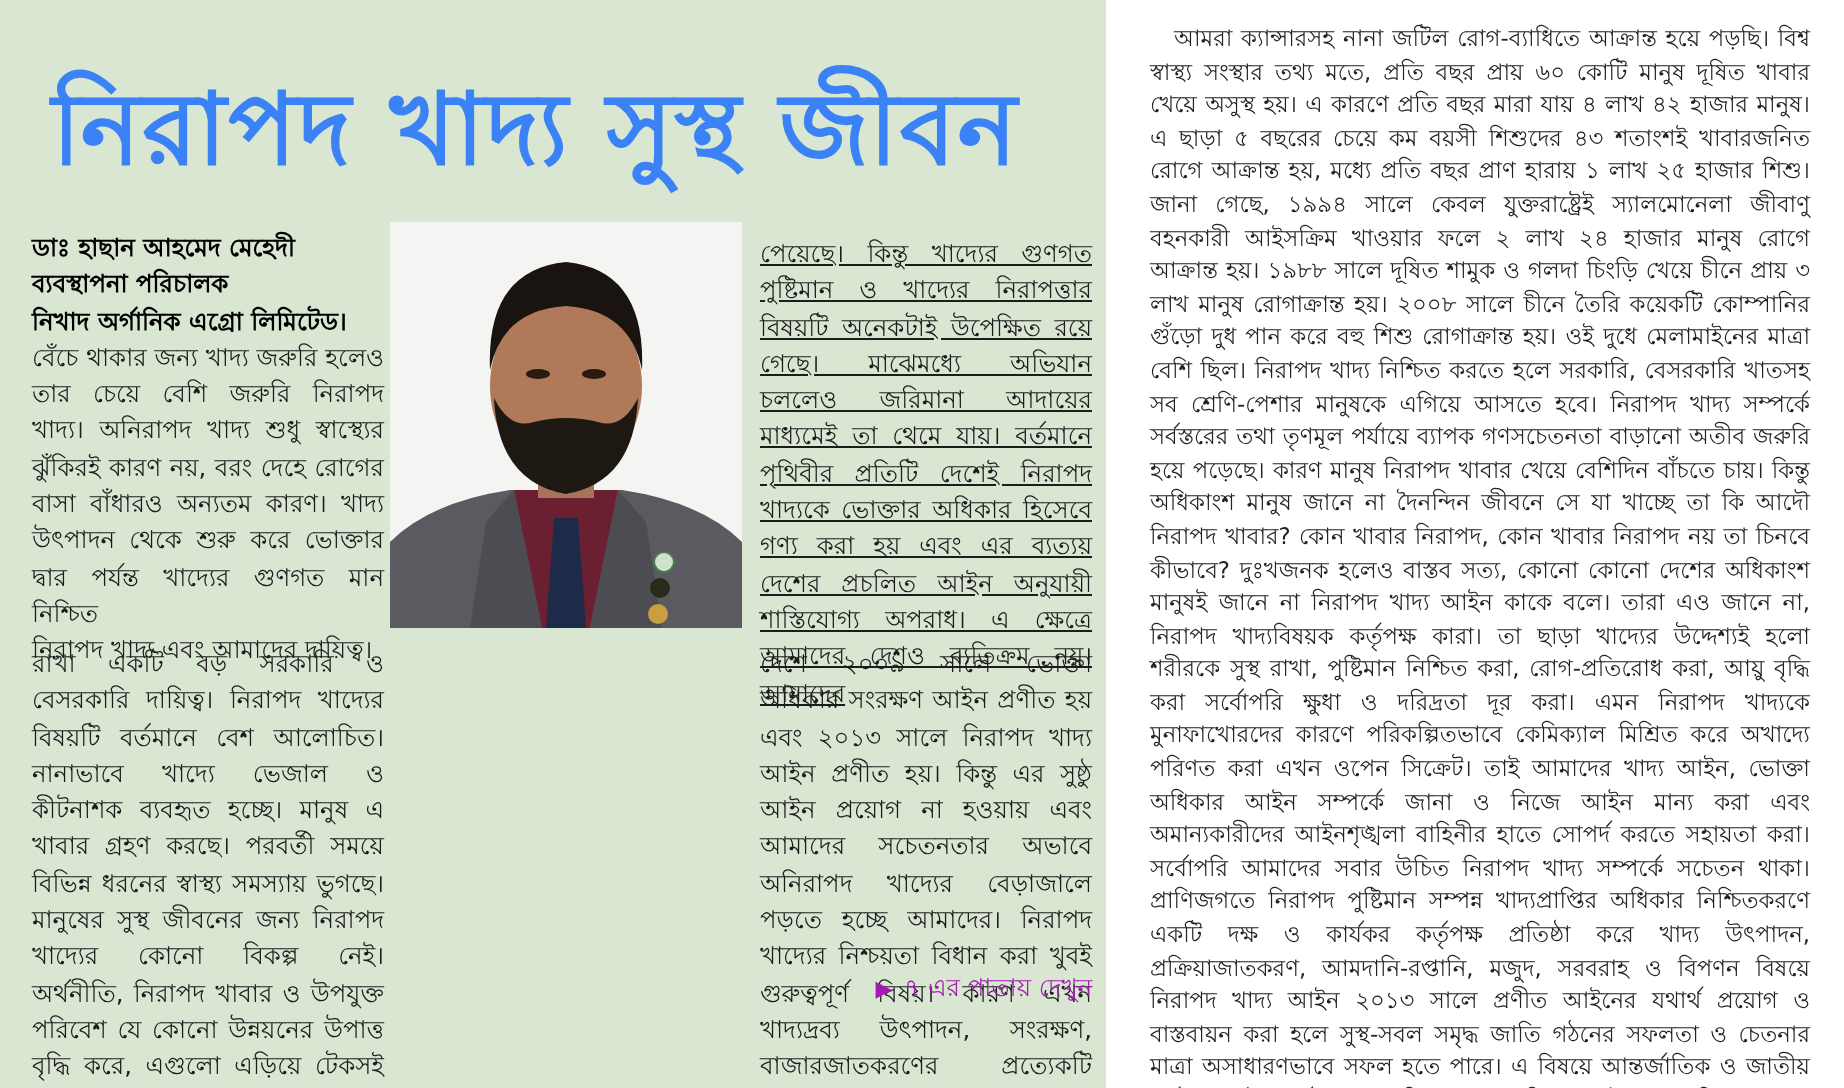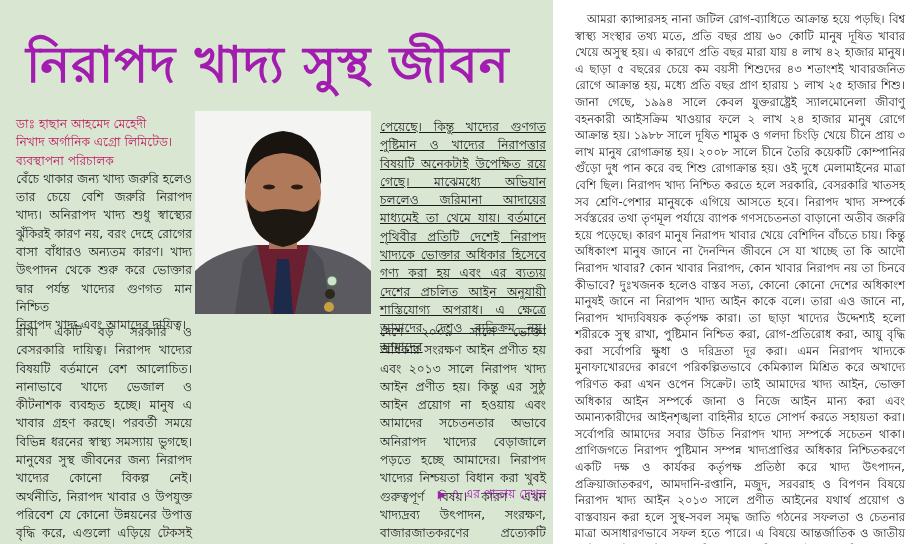--- a/index.html
+++ b/index.html
@@ -11,30 +11,30 @@
     position: relative;
   }
   .left-panel {
     position: absolute; left: 0; top: 0; width: 553px; height: 544px;
     background: #d8e6d2;
   }
   .headline {
     position: absolute; left: 26px; top: 26px; width: 520px; height: 78px;
     font-family: "DejaVu Sans", sans-serif;
     font-weight: bold; font-size: 50px; line-height: 78px;
-    color: #a21caf; letter-spacing: 1px; white-space: nowrap;
+    color: #3b82f6; letter-spacing: 1px; white-space: nowrap;
   }
   .col {
     position: absolute;
     font-size: 12.2px; line-height: 18.3px;
     text-align: justify;
     color: #1c1c1c;
   }
   .col p { margin: 0; }
-  .byline { font-weight: normal; color: #be185d; }
+  .byline { font-weight: bold; color: #000000; }
   .col-a { left: 16px; top: 115px; width: 176px; }
   .col-a-wide { left: 16px; top: 323px; width: 352px; }
   .col-b { left: 380px; top: 118px; width: 166px; text-decoration: underline; }
   .col-c { left: 380px; top: 323px; width: 166px; }
   .photo {
     position: absolute; left: 195px; top: 111px; width: 176px; height: 203px;
     background: #f4f4f2; overflow: hidden;
   }
   .continue {
     position: absolute; left: 380px; top: 485px; width: 166px;
@@ -50,22 +50,22 @@
 </style>
 </head>
 <body>
 
 <div class="left-panel"></div>
 
 <div class="headline">নিরাপদ খাদ্য সুস্থ জীবন</div>
 
 <div class="col col-a">
   <p class="byline">ডাঃ হাছান আহমেদ মেহেদী</p>
+  <p class="byline">ব্যবস্থাপনা পরিচালক</p>
   <p class="byline">নিখাদ অর্গানিক এগ্রো লিমিটেড।</p>
-  <p class="byline">ব্যবস্থাপনা পরিচালক</p>
   <p>বেঁচে থাকার জন্য খাদ্য জরুরি হলেও তার চেয়ে বেশি জরুরি নিরাপদ খাদ্য। অনিরাপদ খাদ্য শুধু স্বাস্থ্যের ঝুঁকিরই কারণ নয়, বরং দেহে রোগের বাসা বাঁধারও অন্যতম কারণ। খাদ্য উৎপাদন থেকে শুরু করে ভোক্তার দ্বার পর্যন্ত খাদ্যের গুণগত মান নিশ্চিত</p>
   <p>নিরাপদ খাদ্য এবং আমাদের দায়িত্ব।</p>
 </div>
 
 <div class="photo">
   <svg width="176" height="203" viewBox="0 0 176 203">
     <rect width="176" height="203" fill="#f4f4f2"></rect>
 
     <path d="M0 160 Q20 140 60 134 L116 134 Q156 140 176 160 L176 203 L0 203 Z" fill="#5a5a60"></path>
 

